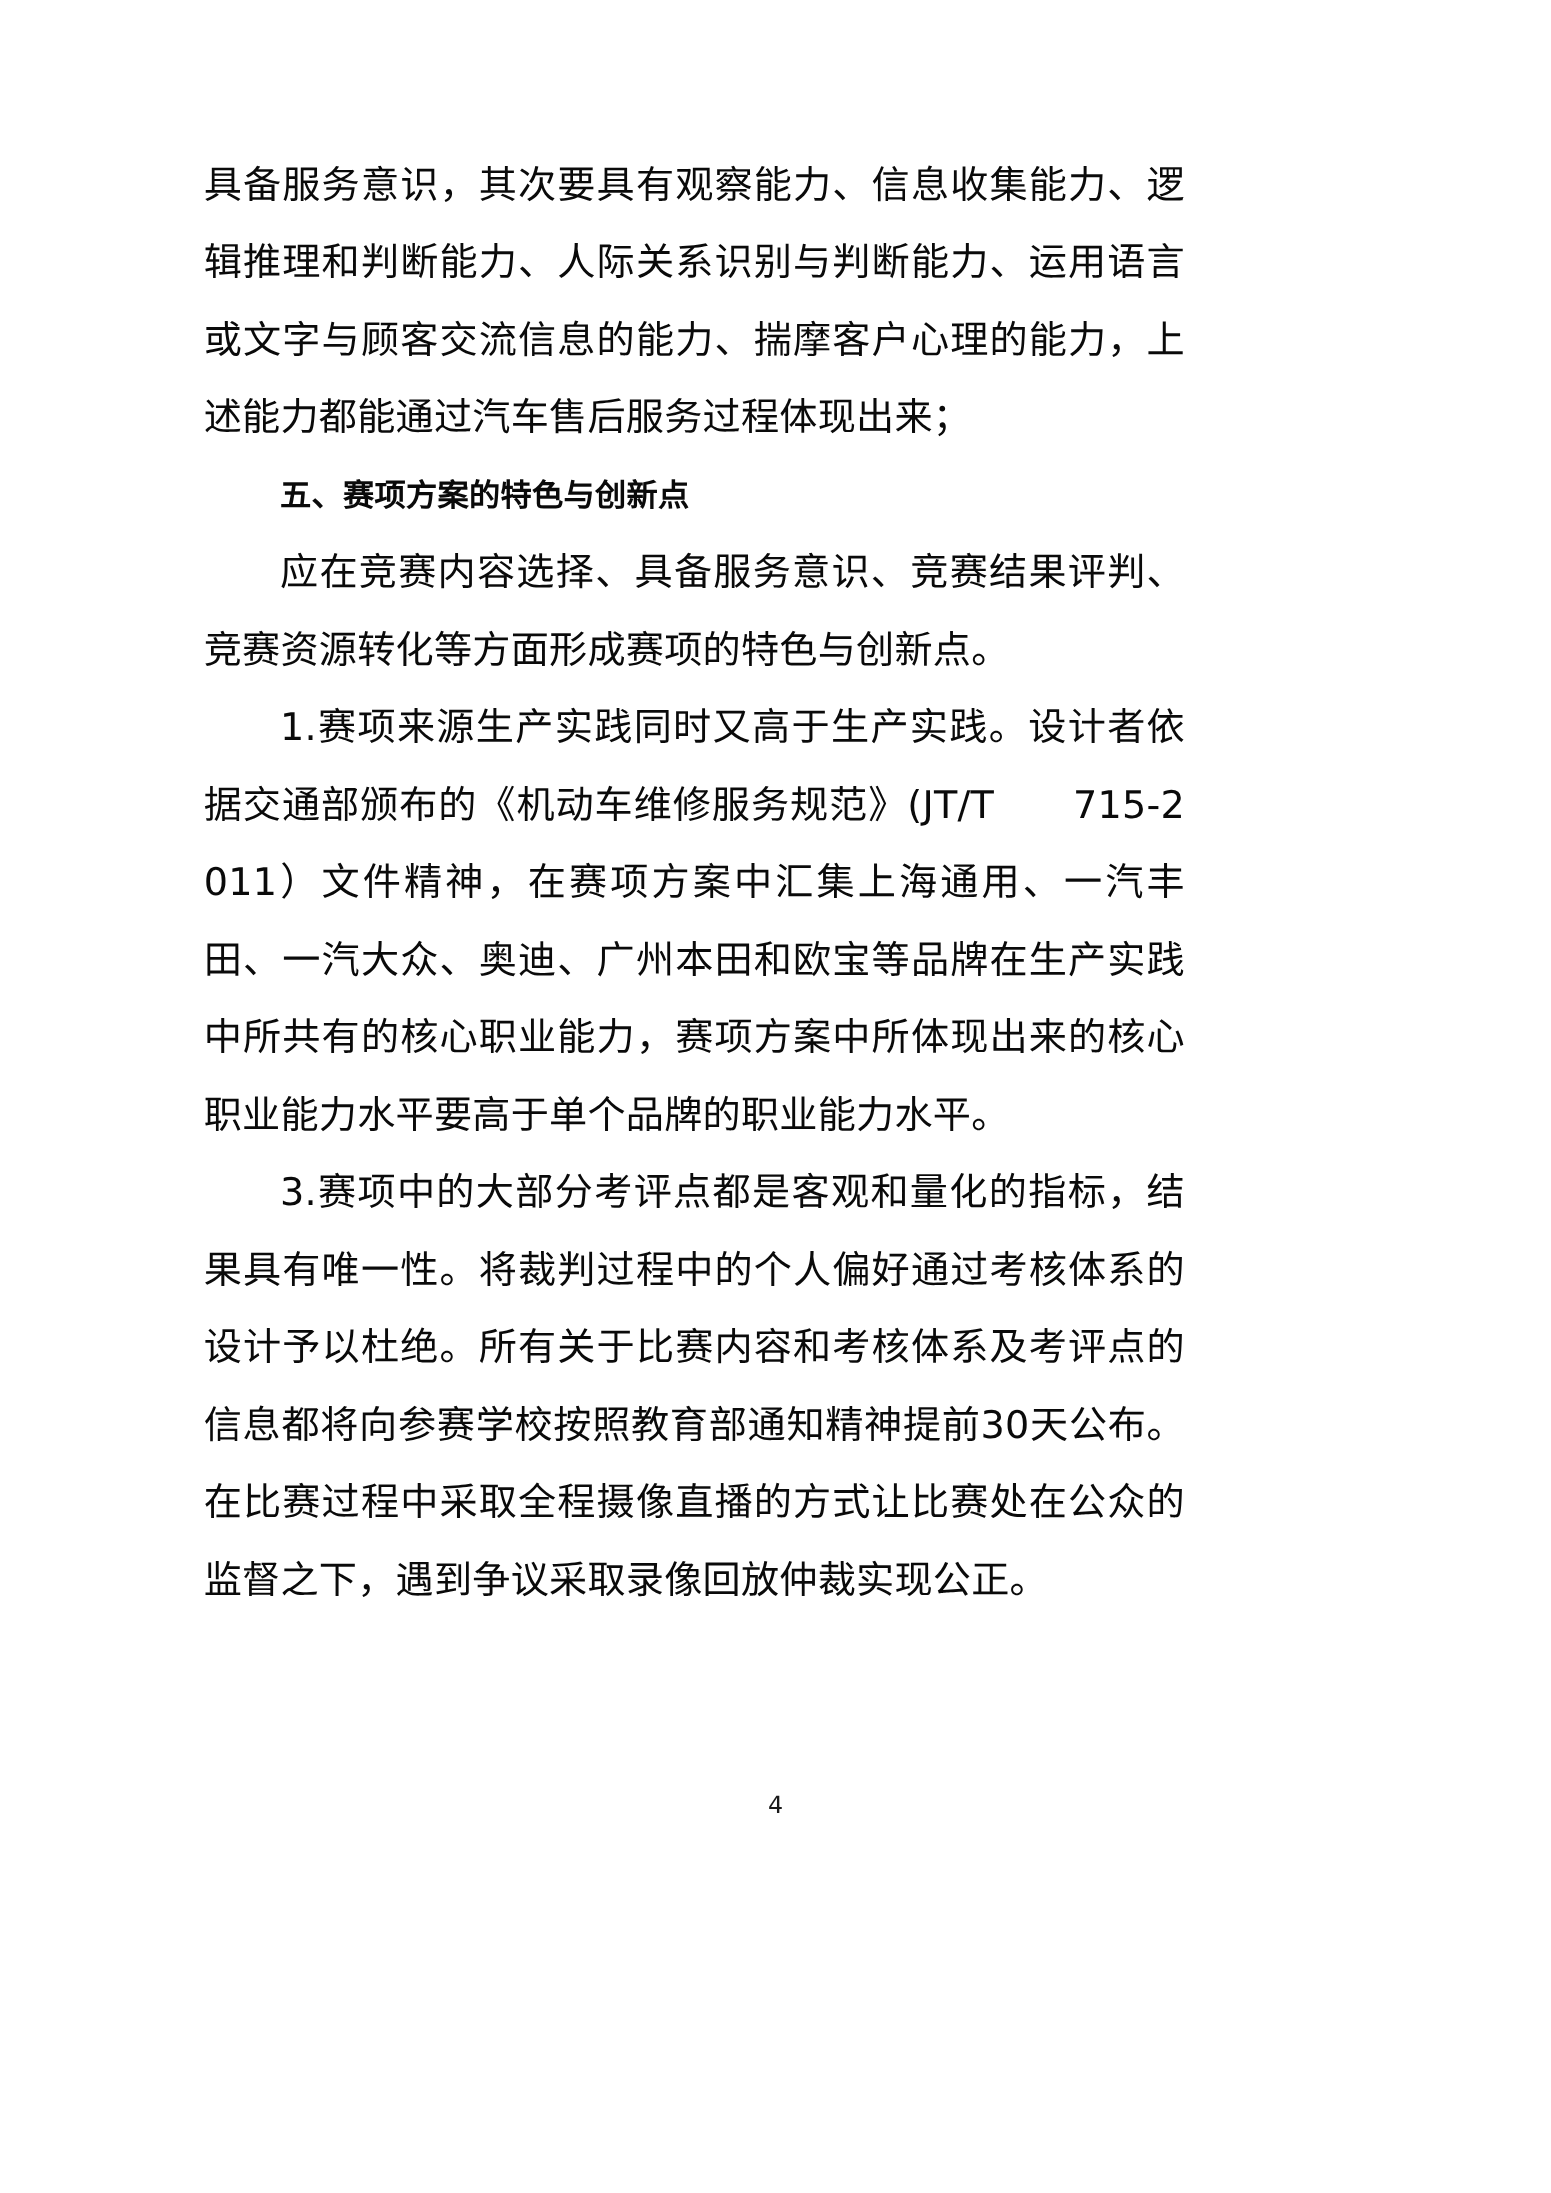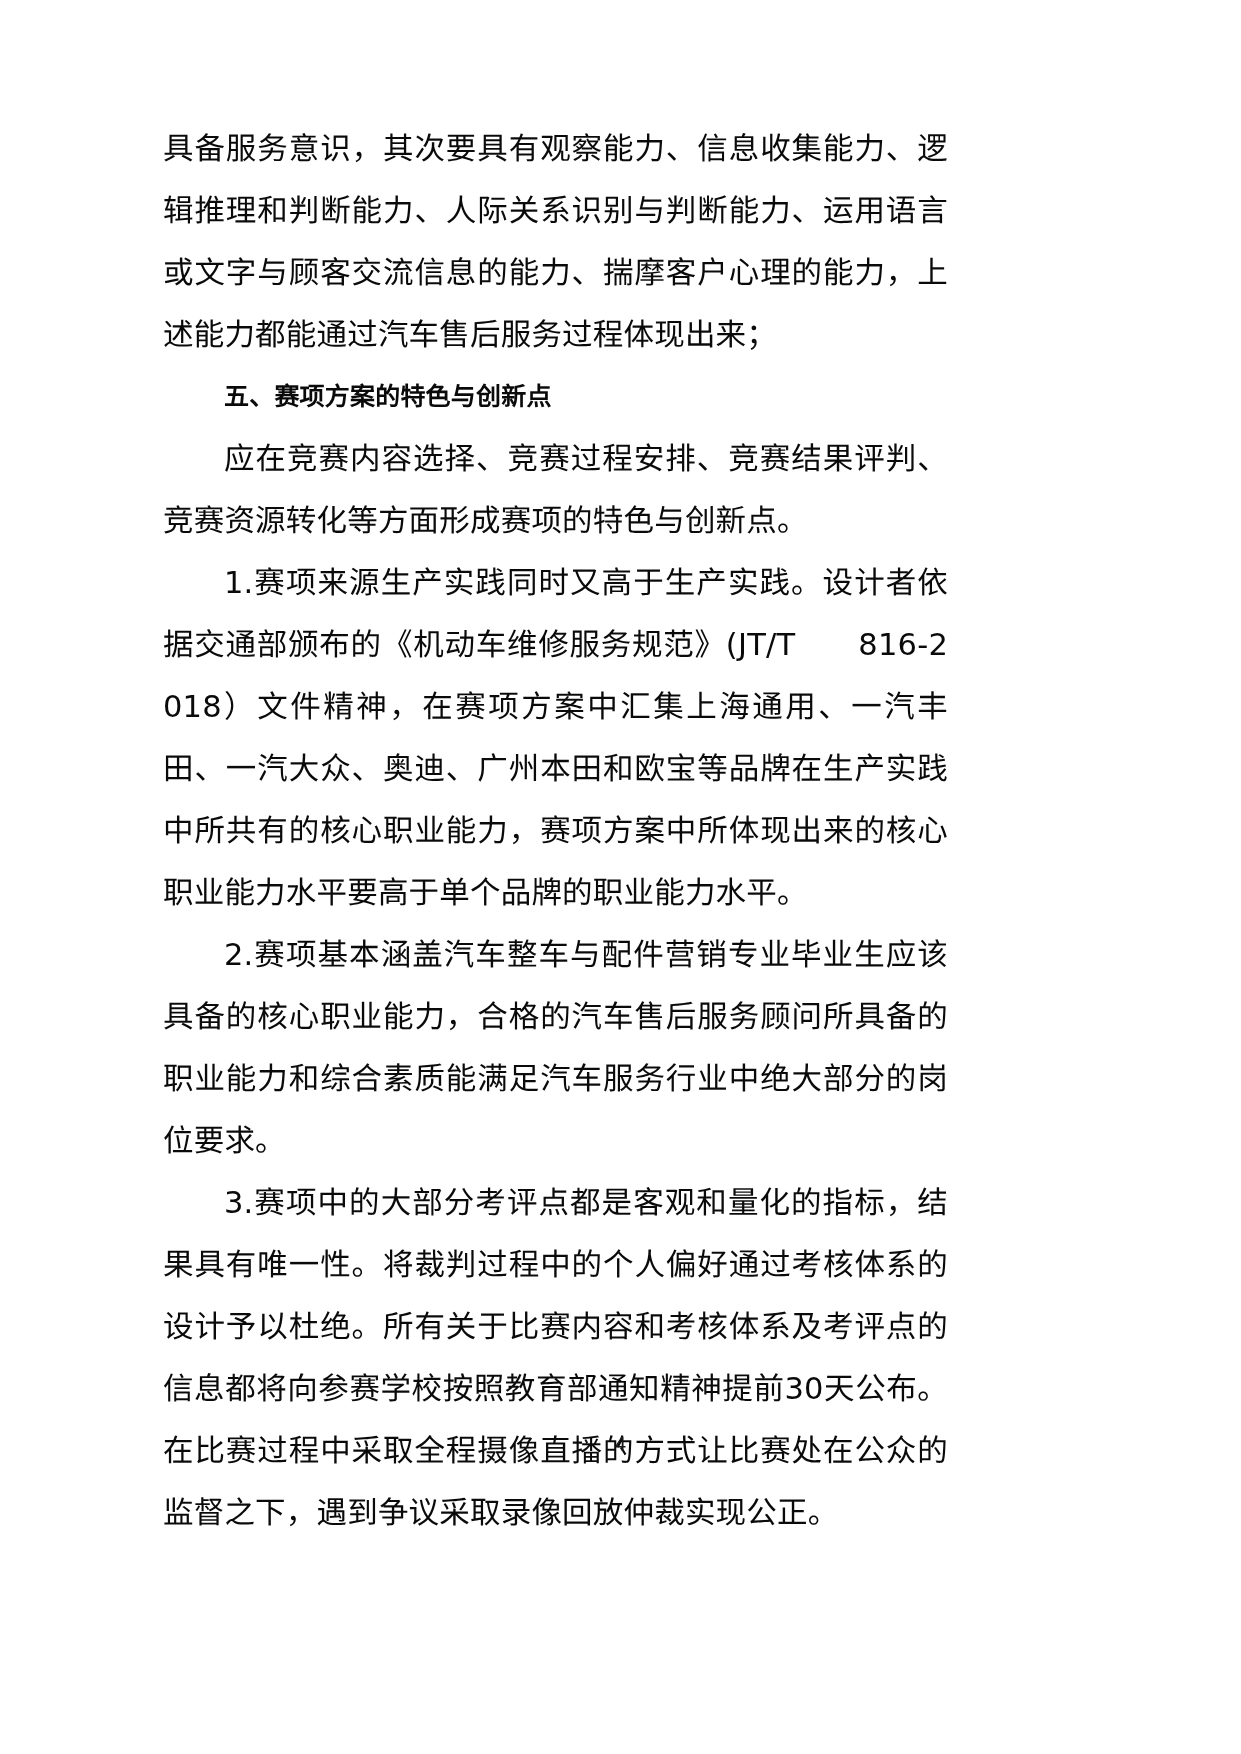--- a/index.html
+++ b/index.html
@@ -66,24 +66,23 @@
 <body>
 
 <div class="page">
   <div class="content">
 
     <p class="para">具备服务意识，其次要具有观察能力、信息收集能力、逻辑推理和判断能力、人际关系识别与判断能力、运用语言或文字与顾客交流信息的能力、揣摩客户心理的能力，上述能力都能通过汽车售后服务过程体现出来；</p>
 
 
     <p class="heading">五、赛项方案的特色与创新点</p>
 
-    <p class="para indent">应在竞赛内容选择、竞赛过程安排、竞赛结果评判、竞赛资源转化等方面形成赛项的特色与创新点。</p>
+    <p class="para indent">应在竞赛内容选择、具备服务意识、竞赛结果评判、竞赛资源转化等方面形成赛项的特色与创新点。</p>
 
-    <p class="para indent">1.赛项来源生产实践同时又高于生产实践。设计者依据交通部颁布的《机动车维修服务规范》(JT/T　　816-2018）文件精神，在赛项方案中汇集上海通用、一汽丰田、一汽大众、奥迪、广州本田和欧宝等品牌在生产实践中所共有的核心职业能力，赛项方案中所体现出来的核心职业能力水平要高于单个品牌的职业能力水平。</p>
+    <p class="para indent">1.赛项来源生产实践同时又高于生产实践。设计者依据交通部颁布的《机动车维修服务规范》(JT/T　　715-2011）文件精神，在赛项方案中汇集上海通用、一汽丰田、一汽大众、奥迪、广州本田和欧宝等品牌在生产实践中所共有的核心职业能力，赛项方案中所体现出来的核心职业能力水平要高于单个品牌的职业能力水平。</p>
 
-    <p class="para indent">2.赛项基本涵盖汽车整车与配件营销专业毕业生应该具备的核心职业能力，合格的汽车售后服务顾问所具备的职业能力和综合素质能满足汽车服务行业中绝大部分的岗位要求。</p>
 
     <p class="para indent">3.赛项中的大部分考评点都是客观和量化的指标，结果具有唯一性。将裁判过程中的个人偏好通过考核体系的设计予以杜绝。所有关于比赛内容和考核体系及考评点的信息都将向参赛学校按照教育部通知精神提前30天公布。在比赛过程中采取全程摄像直播的方式让比赛处在公众的监督之下，遇到争议采取录像回放仲裁实现公正。</p>
 
   </div>
 
   <div class="pagenum">4</div>
 </div>
 
 </body></html>

